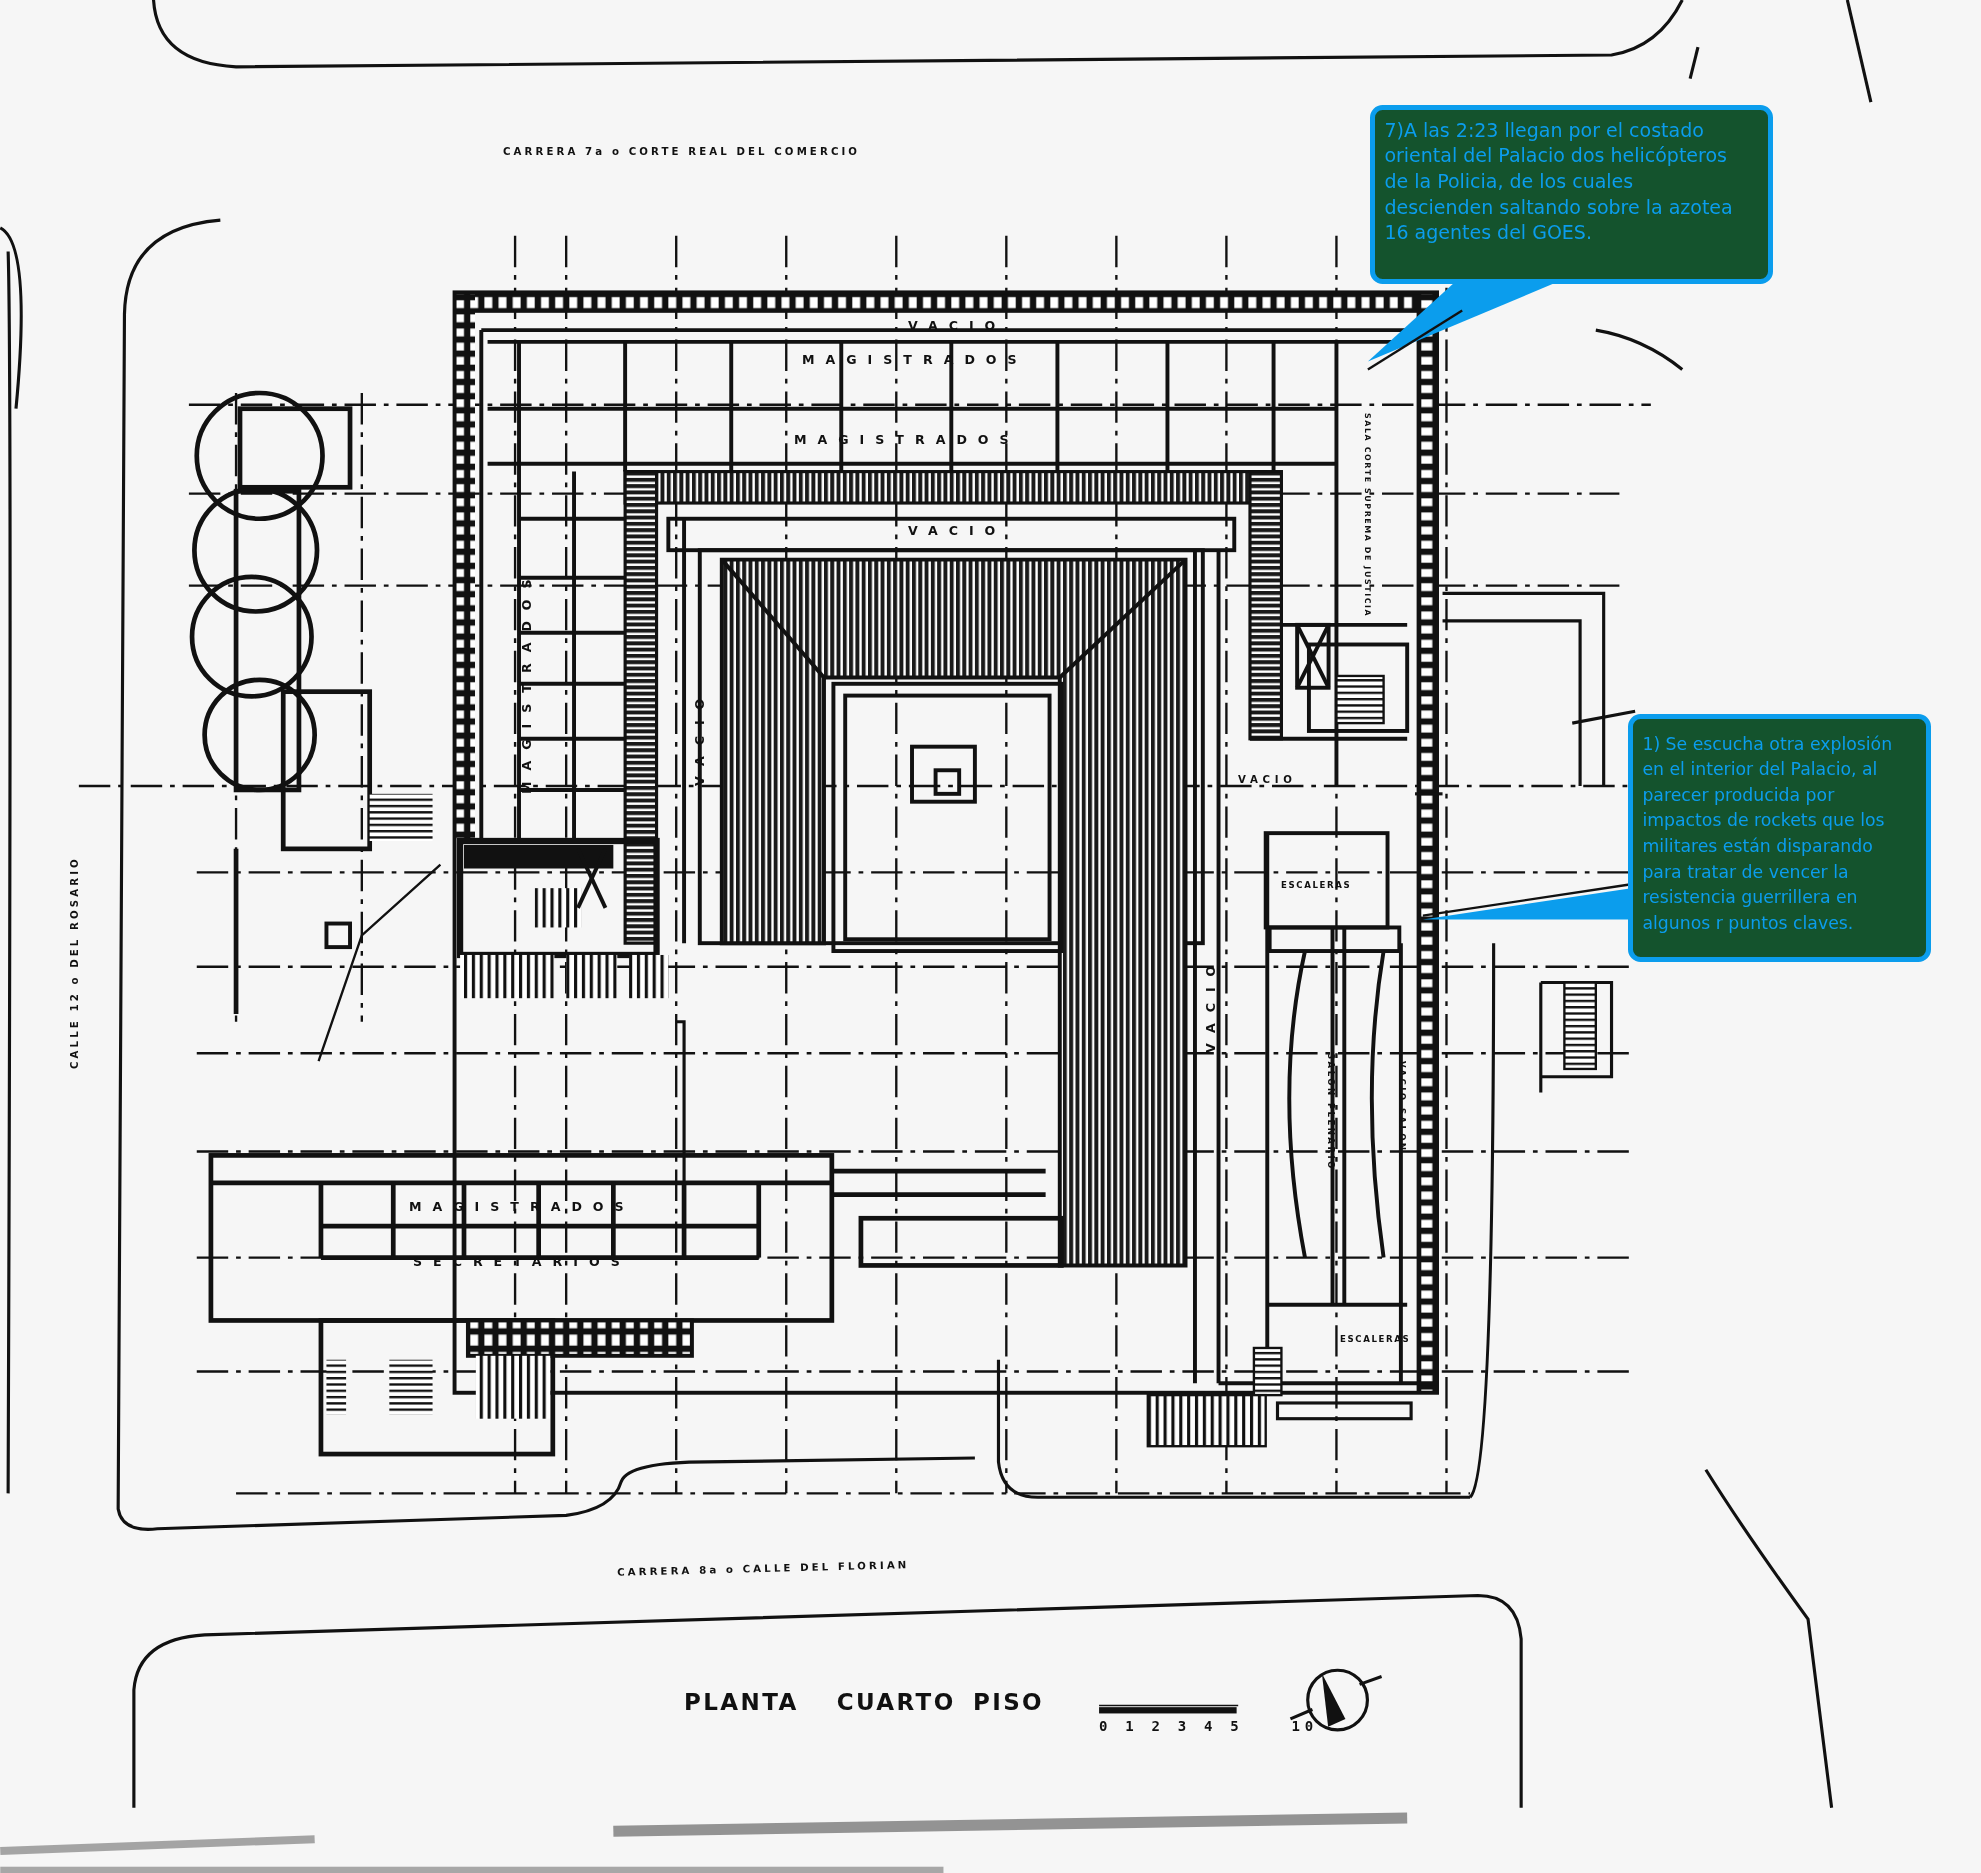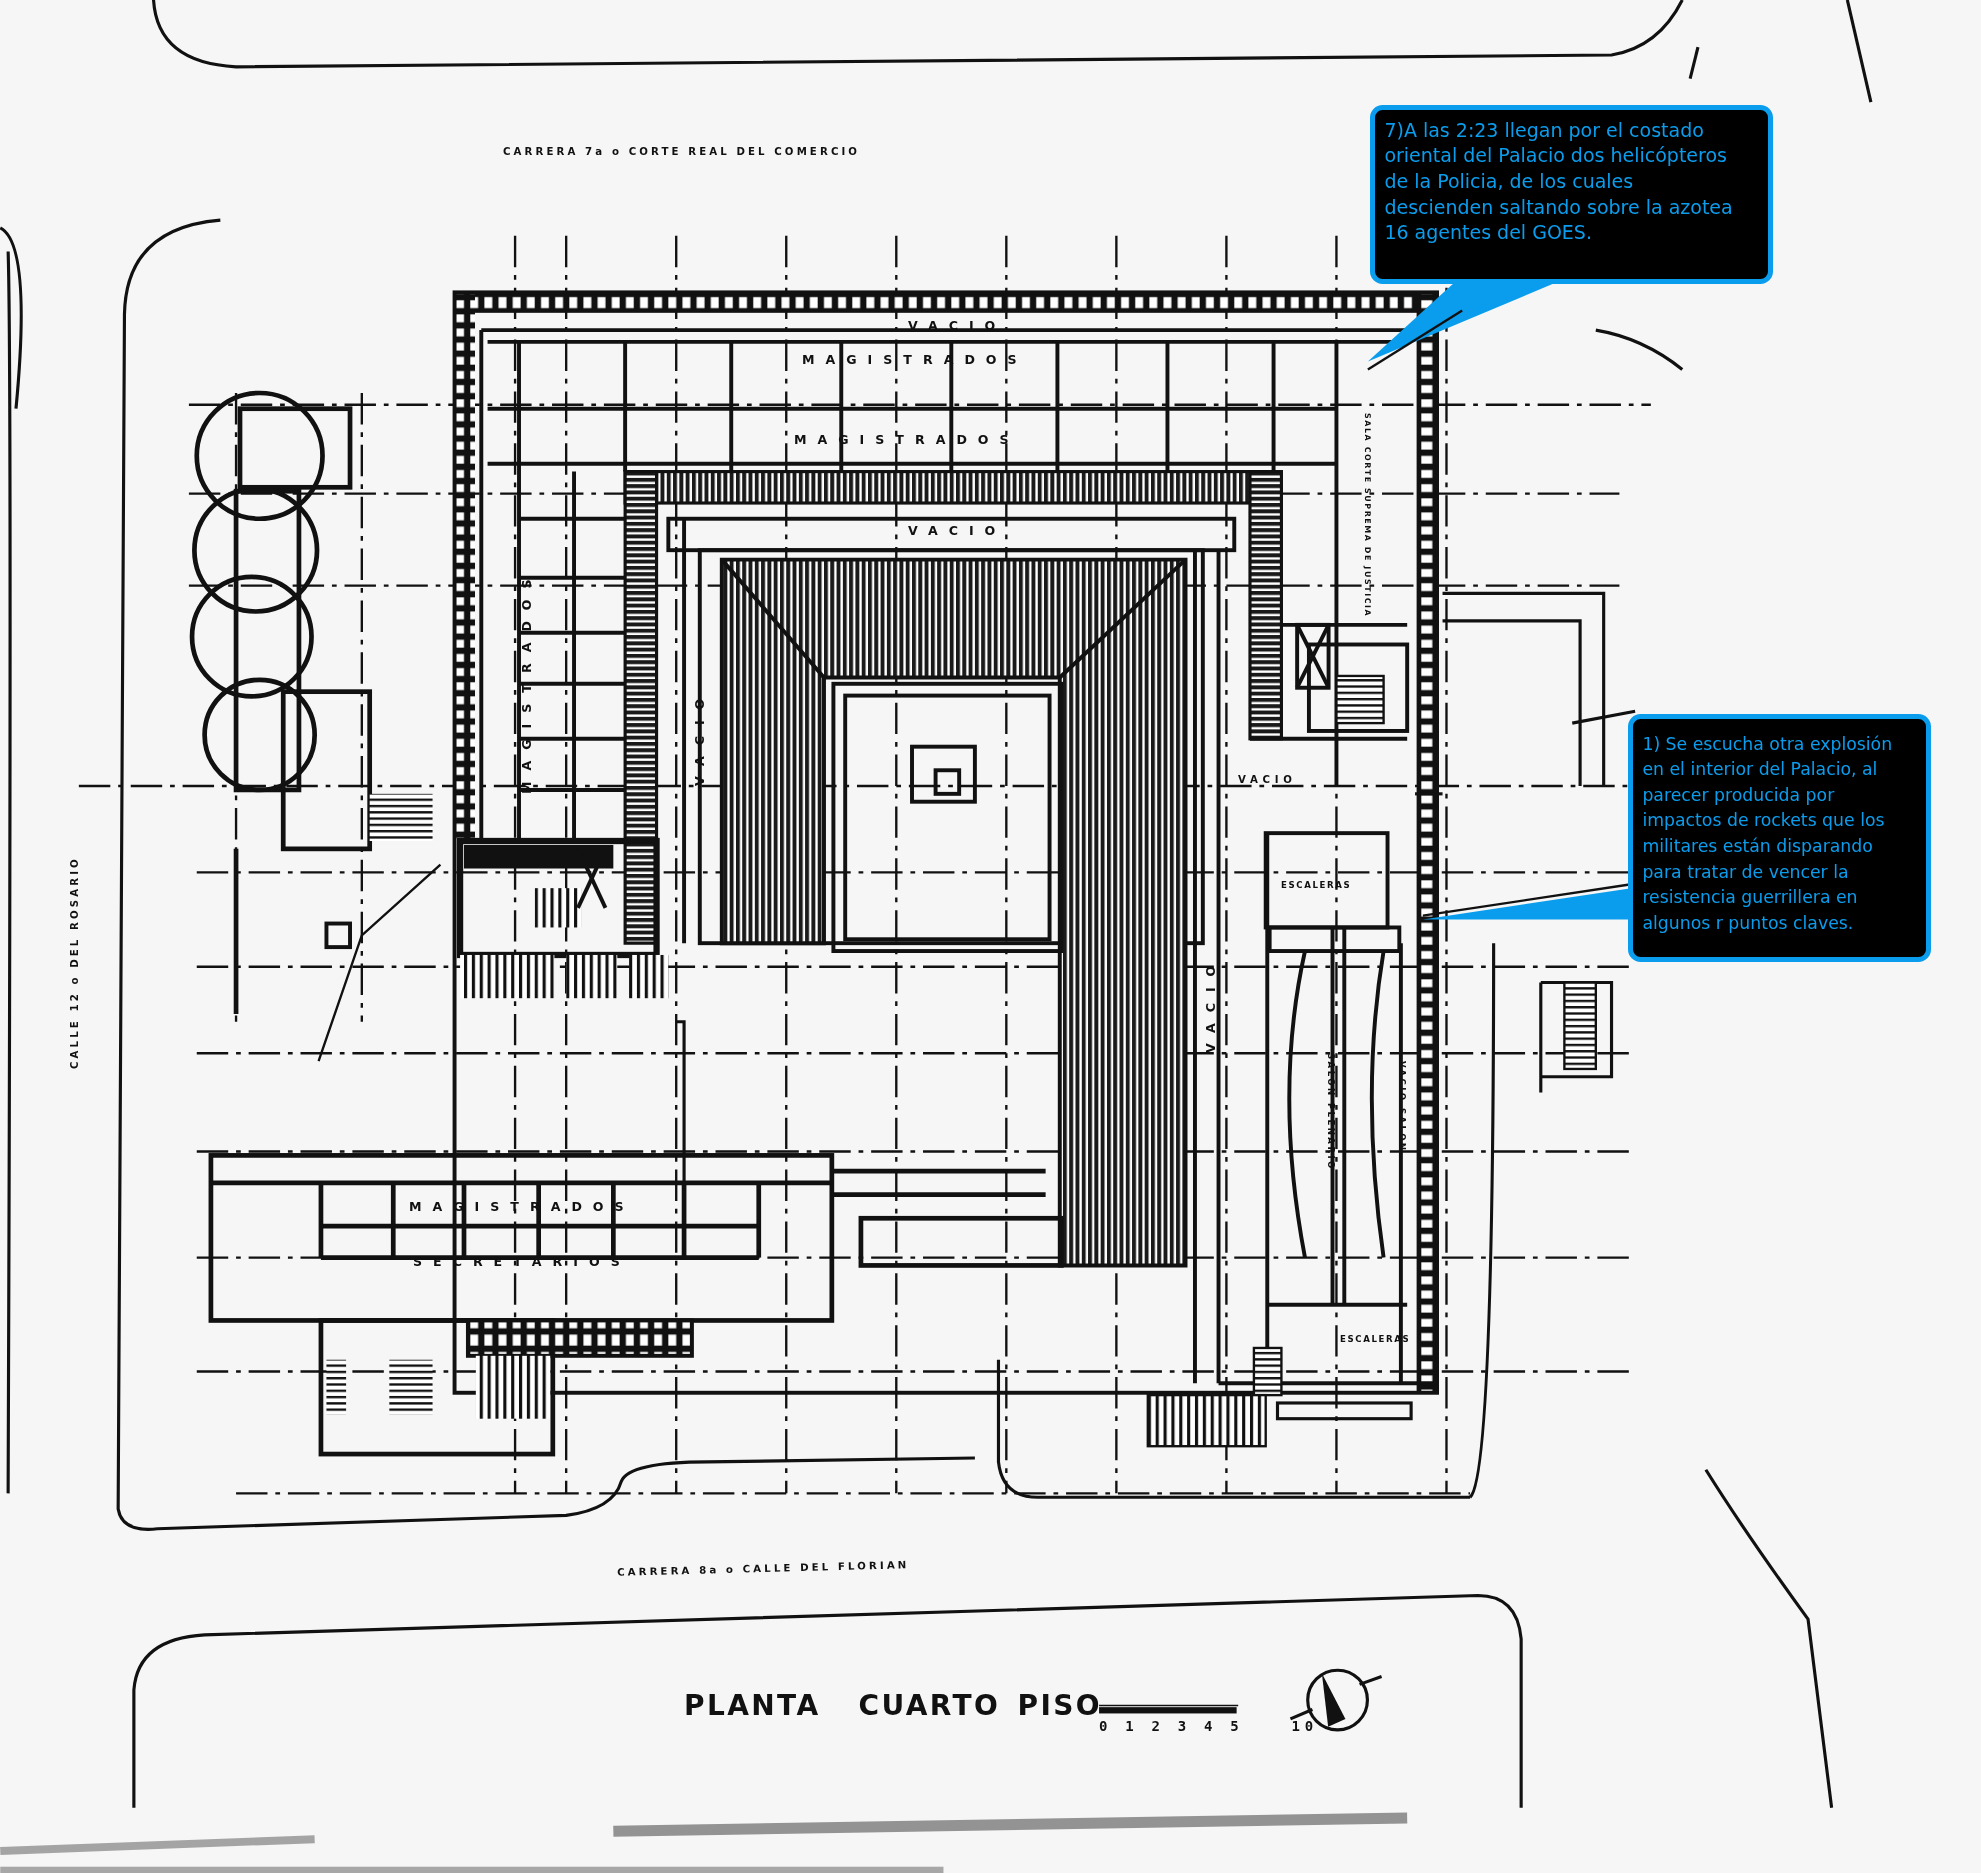--- a/index.html
+++ b/index.html
@@ -2,24 +2,24 @@
 <html style="font-size:12.6px"><head>
 <meta charset="utf-8">
 <style>
   html, body { margin: 0; padding: 0; background: #f6f6f6; }
   body { width: 1982px; height: 1873px; position: relative; overflow: hidden; font-family: "Liberation Sans", sans-serif; }
   #plan { position: absolute; left: 0; top: 0; width: 1982px; height: 1873px; }
   .street-label { position: absolute; font-family: "DejaVu Sans", sans-serif; font-weight: bold; color: #111; letter-spacing: 3.1px; white-space: nowrap; }
   .room-label { position: absolute; font-family: "DejaVu Sans", sans-serif; font-weight: bold; color: #111; font-size: 12.6px; letter-spacing: 11px; white-space: nowrap; }
   .vertical { transform-origin: left top; transform: rotate(-90deg); }
   .vertical-cw { transform-origin: left top; transform: rotate(90deg); }
-  .title { position: absolute; left: 684px; top: 1689px; font-family: "DejaVu Sans", sans-serif; font-weight: bold; font-size: 28px; letter-spacing: 2.4px; color: #111; white-space: nowrap; }
+  .title { position: absolute; left: 684px; top: 1689px; font-family: "DejaVu Sans", sans-serif; font-weight: bold; font-size: 23px; letter-spacing: 2.4px; color: #111; white-space: nowrap; }
   .title span { margin-right: 38px; }
   .scale-ticks { position: absolute; left: 1099px; top: 1718px; font-family: "DejaVu Sans Mono", monospace; font-size: 14px; font-weight: bold; letter-spacing: 4.7px; color: #111; }
-  .callout { position: absolute; background: #000000; border: 5.5px solid #0b9ded; border-radius: 12.6px; box-sizing: border-box; color: #0b9ded; font-family: "DejaVu Sans", sans-serif; font-size: 18px; line-height: 25px; padding: 7.9px 9.4px; }
+  .callout { position: absolute; background: #14532d; border: 5.5px solid #0b9ded; border-radius: 12.6px; box-sizing: border-box; color: #0b9ded; font-family: "DejaVu Sans", sans-serif; font-size: 18px; line-height: 25px; padding: 7.9px 9.4px; }
   #callout-7 { left: 1370px; top: 105px; width: 403px; height: 179px; font-size: 19px; line-height: 25.6px; }
   #callout-8 { left: 1628px; top: 714px; width: 303px; height: 248px; font-size: 17.3px; line-height: 25.6px; padding-top: 12.6px; }
   .callout p { margin: 0; white-space: pre-line; }
 </style>
 </head>
 <body>
 
 <svg id="plan" viewBox="0 0 2521 2383" xmlns="http://www.w3.org/2000/svg">
   <defs>
     <pattern id="hatch-v" width="8" height="8" patternUnits="userSpaceOnUse">

